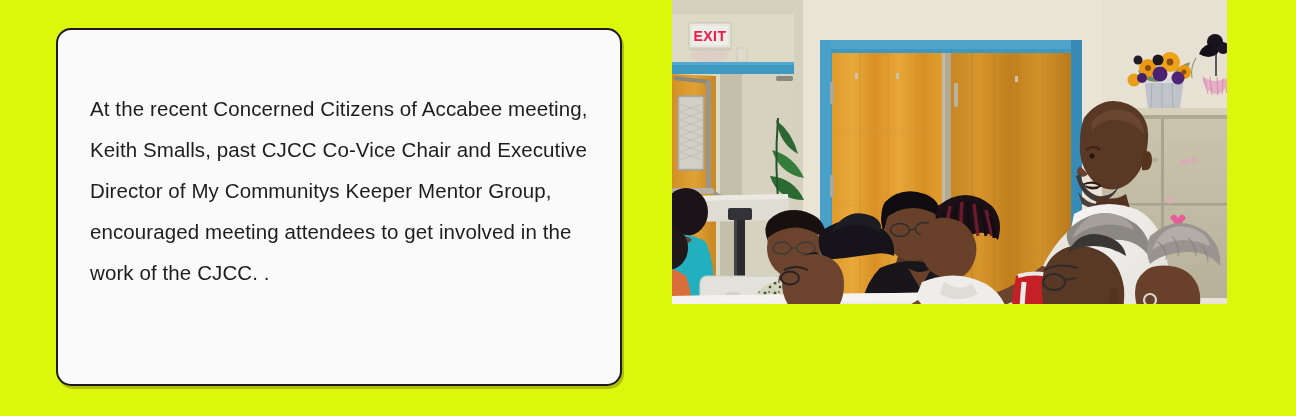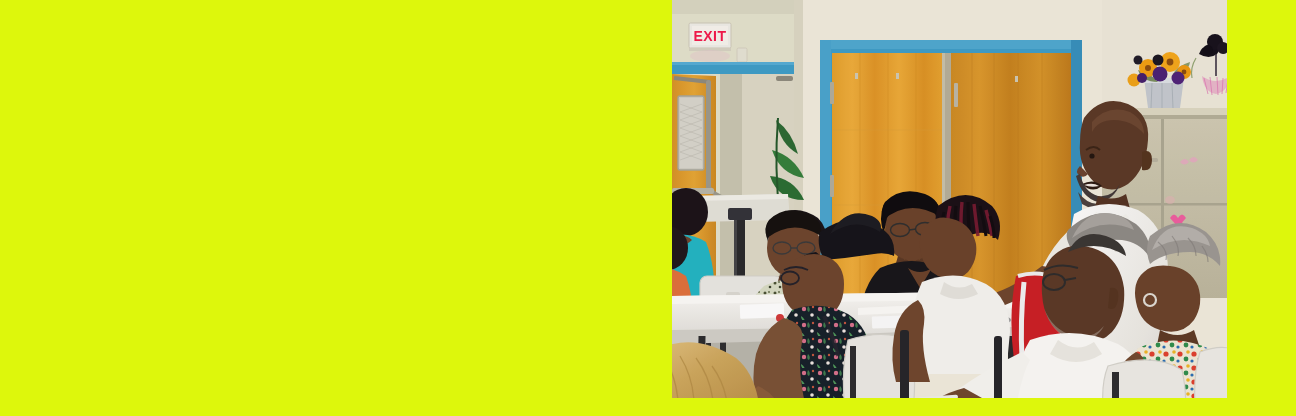--- a/index.html
+++ b/index.html
@@ -49,32 +49,35 @@
     letter-spacing: 0.1px;
     white-space: pre-line;
   }
 
   
   .photo {
     position: absolute;
     left: 672px;
     top: 0;
     width: 555px;
-    height: 398px;
+    height: 304px;
     overflow: hidden;
     background: #d946ef;
   }
 
   .photo svg { display: block; width: 555px; height: 416px; }
 </style>
 </head>
 <body>
 
 <div class="stage">
 
+  <div class="quote-card">
+    <p class="quote-text">At the recent Concerned Citizens of Accabee meeting, Keith Smalls, past CJCC Co-Vice Chair and Executive Director of My Communitys Keeper Mentor Group, encouraged meeting attendees to get involved in the work of the CJCC. .</p>
+  </div>
 
   <div class="photo">
     <svg viewBox="0 0 555 416" xmlns="http://www.w3.org/2000/svg">
       <defs>
         <linearGradient id="woodA" x1="0" y1="0" x2="1" y2="0">
           <stop offset="0%" stop-color="#e5a02c"></stop>
           <stop offset="18%" stop-color="#efae3c"></stop>
           <stop offset="38%" stop-color="#e09627"></stop>
           <stop offset="60%" stop-color="#eeab38"></stop>
           <stop offset="82%" stop-color="#dd9425"></stop>

